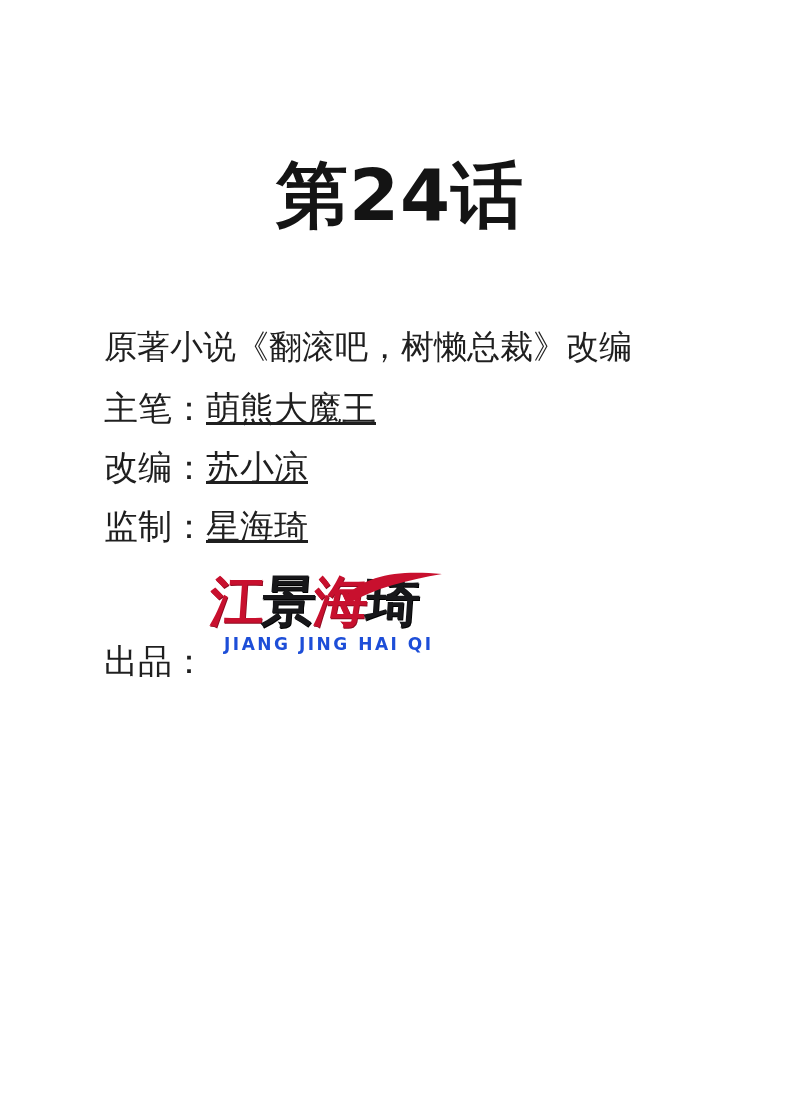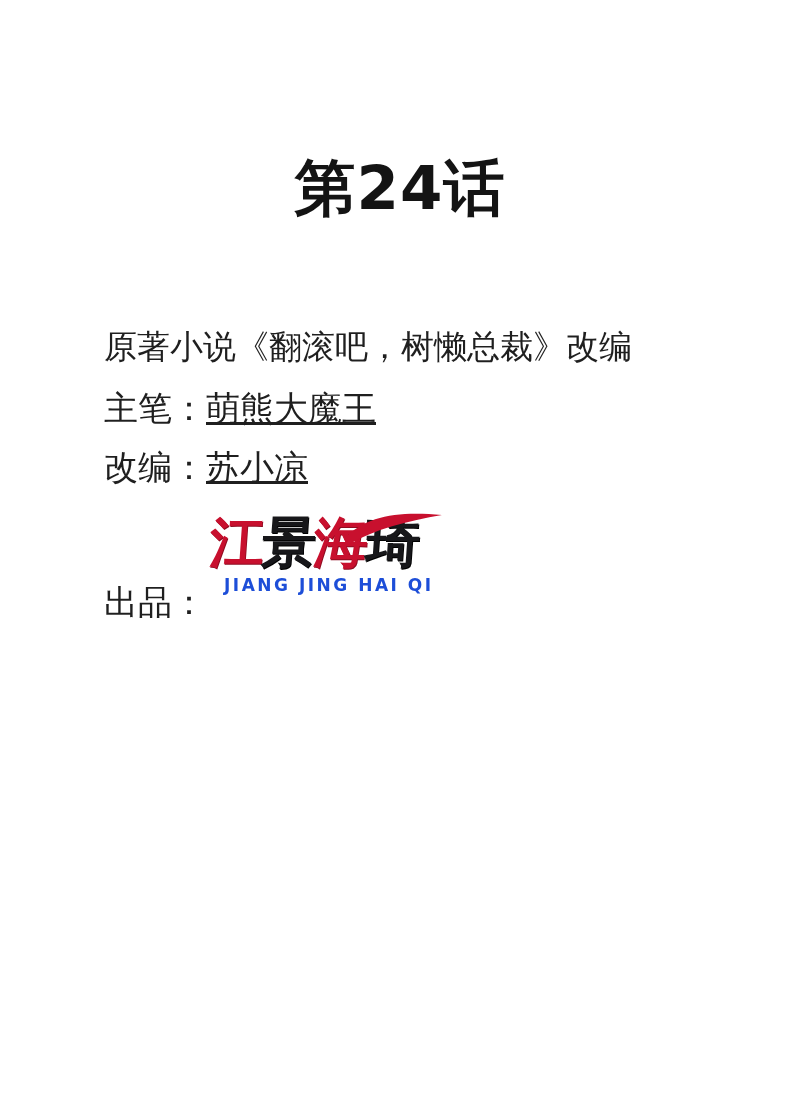--- a/index.html
+++ b/index.html
@@ -20,21 +20,21 @@
     height: 1116px;
     position: relative;
     box-sizing: border-box;
   }
   .chapter-title {
     position: absolute;
     top: 148px;
     left: 0;
     width: 800px;
     text-align: center;
-    font-size: 61px;
+    font-size: 72px;
     font-weight: 700;
     letter-spacing: 1px;
     color: #141414;
     font-family: "DejaVu Sans", "Liberation Sans", sans-serif;
   }
   .credits {
     position: absolute;
     top: 330px;
     left: 95px;
     width: 680px;
@@ -130,20 +130,24 @@
     </div>
 
 
 
     <div class="credit-line">
       <span class="credit-label">改编：</span>
       <span class="credit-value">苏小凉</span>
     </div>
 
 
+    <div class="credit-line">
+      <span class="credit-label">监制：</span>
+      <span class="credit-value">星海琦</span>
+    </div>
 
     <div class="credit-line studio">
       <span class="credit-label studio-label">出品：</span>
 
       <div class="studio-logo">
         <div class="logo-cn">
           <span>江</span><span class="dark">景</span><span>海</span><span class="dark">琦</span>
         </div>
         <svg class="logo-swoosh" viewBox="0 0 110 40">
           <path d="M6 30 C 28 6, 62 2, 104 6 C 70 12, 36 20, 10 36 Z" fill="#c8102e"></path>

